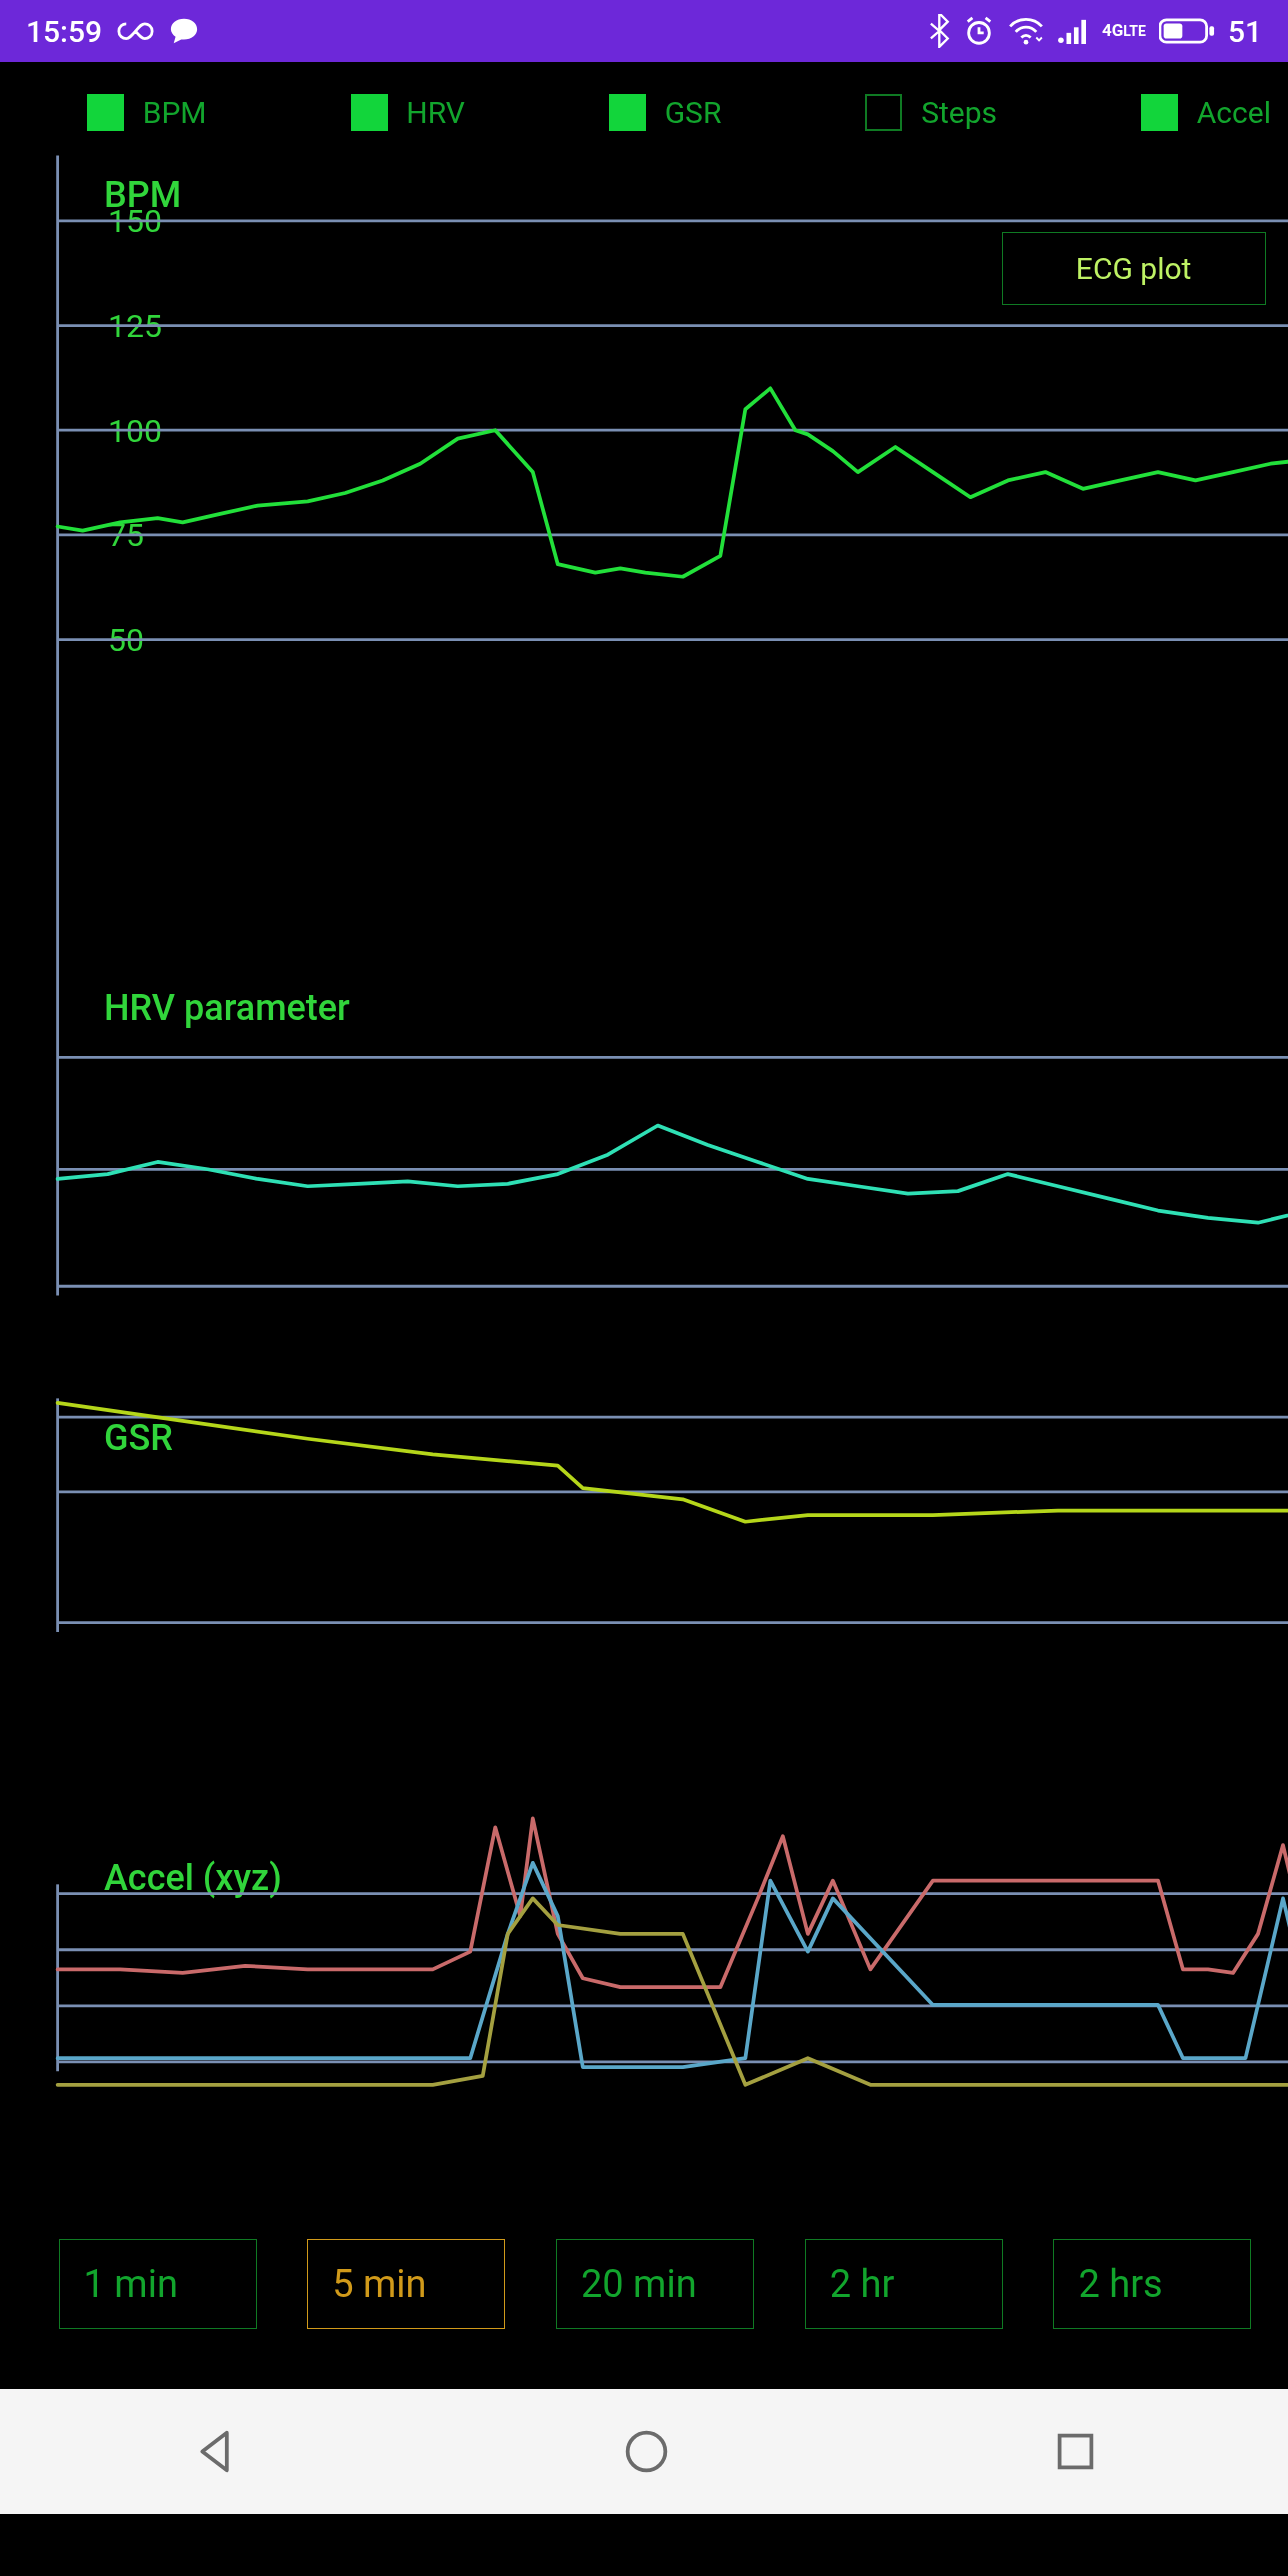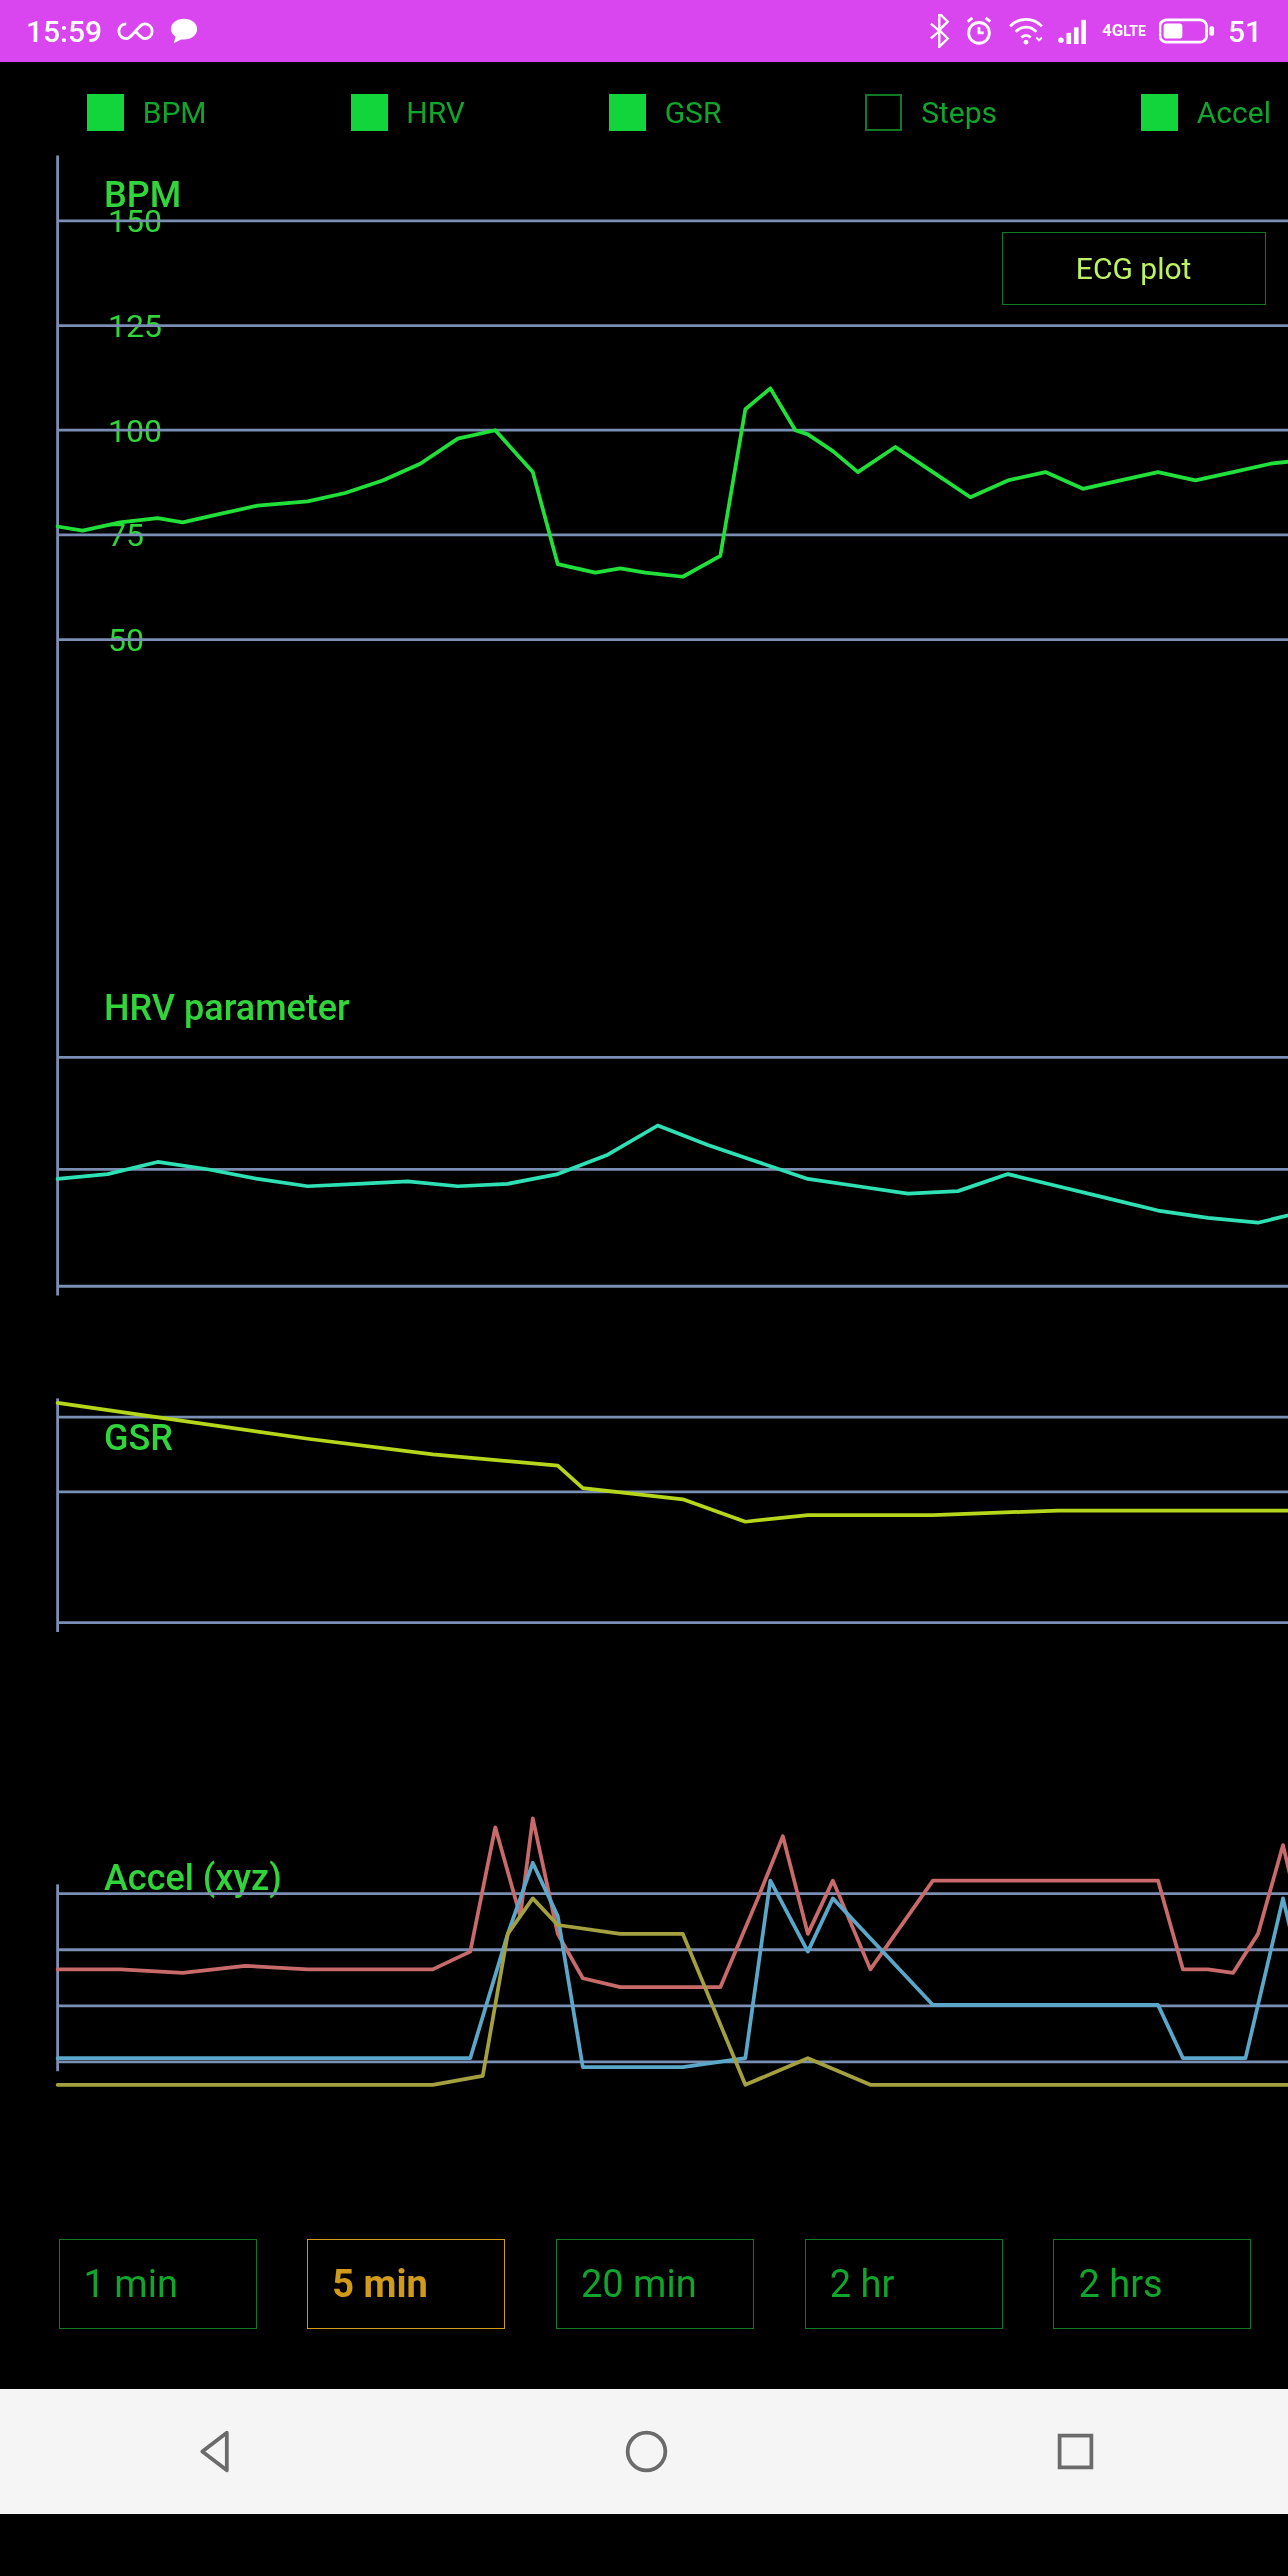--- a/index.html
+++ b/index.html
@@ -1,17 +1,17 @@
 <!DOCTYPE html>
 <html style="font-size:15px"><head>
 <meta charset="utf-8">
 <style>
   html,body{margin:0;padding:0;background:#000;font-family:Roboto,Arial,sans-serif;width:1288px;height:2576px;overflow:hidden;color:#fff;}
   
-  .statusbar{height:62px;background:#d946ef;display:flex;align-items:center;justify-content:space-between;padding:0 26px;font-size:30px;font-weight:500;}
+  .statusbar{height:62px;background:#6d28d9;display:flex;align-items:center;justify-content:space-between;padding:0 26px;font-size:30px;font-weight:500;}
   .statusbar .left{display:flex;align-items:center;gap:15px;}
   .statusbar .right{display:flex;align-items:center;gap:13px;}
   .statusbar svg{display:block;}
   
   .plots{position:relative;height:2327px;margin-left:22px;}
   .plots svg{position:absolute;left:0;top:0;}
   
   .legend{position:absolute;top:32px;left:0;right:0;display:flex;align-items:center;padding-left:65px;padding-right:17px;justify-content:space-between;}
   .legend-item{display:flex;align-items:center;gap:18.7px;font-size:30px;color:#12a52d;}
   .legend-item .swatch{width:37px;height:37px;background:#12d53b;}
@@ -22,21 +22,21 @@
   .chart-title{position:absolute;color:#31d53b;font-size:36px;font-weight:500;}
   .t-bpm{left:82px;top:112px;}
   .t-hrv{left:82px;top:925px;}
   .t-gsr{left:82px;top:1355px;}
   .t-accel{left:82px;top:1795px;}
   
   .ytick{position:absolute;color:#31d53b;font-size:32px;left:86px;}
   
   .ranges{position:absolute;bottom:60px;left:0;right:0;display:flex;justify-content:space-around;padding:0 11.2px;}
   .range-btn{border:1.9px solid #0f7a23;color:#12a52d;font-size:38px;height:90px;width:198px;display:flex;align-items:center;padding-left:24px;box-sizing:border-box;}
-  .range-btn.selected{border-color:#d19a1a;color:#d19a1a;font-weight:bold;}
+  .range-btn.selected{border-color:#d19a1a;color:#d19a1a;}
   
   .navbar{height:125px;background:#f5f5f5;display:flex;align-items:center;justify-content:space-around;}
   .navbar svg{display:block;}
 </style>
 </head>
 <body>
 
 <div class="statusbar">
   <div class="left">
     <span>15:59</span>

